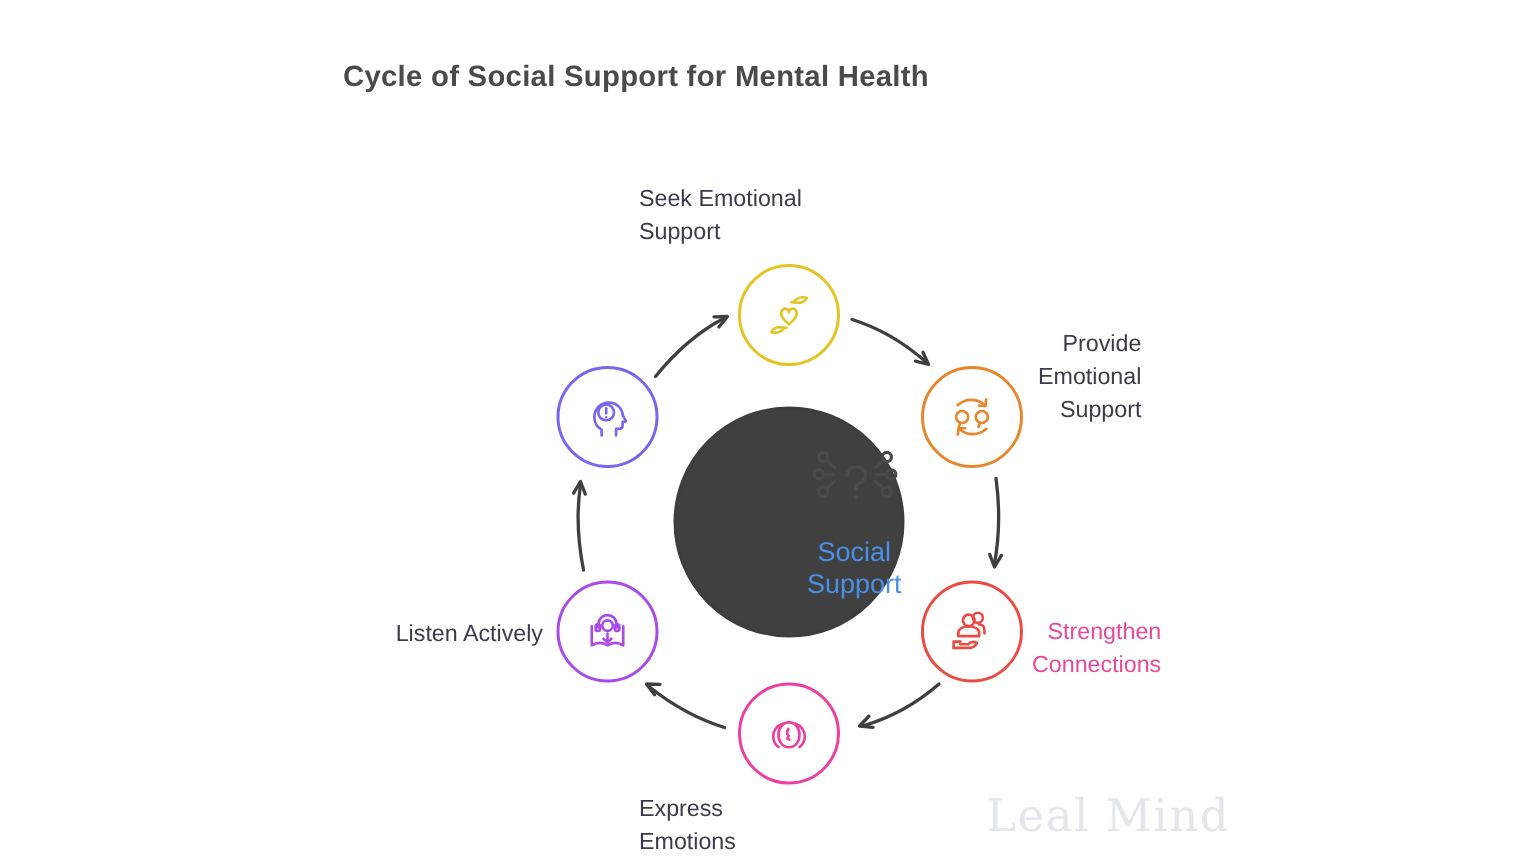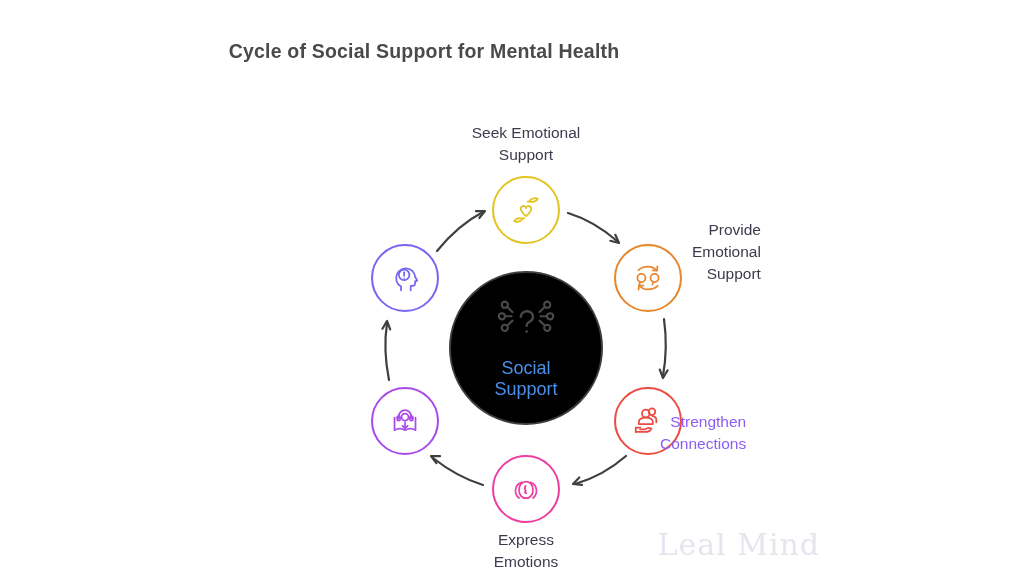--- a/index.html
+++ b/index.html
@@ -4,30 +4,30 @@
 <style>
   * { margin:0; padding:0; box-sizing:border-box; }
   html,body { background:#ffffff; }
   body { font-family:"Liberation Sans", sans-serif; }
   .canvas { position:relative; width:848px; height:576px; background:#ffffff; overflow:hidden; }
 
   .title { position:absolute; top:40px; left:0; width:100%; text-align:center;
            font-size:19.5px; font-weight:bold; letter-spacing:.2px; }
 
   .center-circle { position:absolute; left:449px; top:271px; width:154px; height:154px;
-                   border:2px solid; border-radius:50%; background:#000000;
-                   display:flex; flex-direction:column; align-items:center; justify-content:center; }
+                   border:2px solid; border-radius:50%; background:#404040;
+                   display:flex; flex-direction:column; align-items:flex-end; justify-content:center; }
   .center-label { font-size:18px; line-height:21px; text-align:center; white-space:pre-line; margin-top:7px; }
 
   .node { position:absolute; width:68px; height:68px; }
   .node-circle { width:68px; height:68px; border:2.5px solid; border-radius:50%; background:#fff;
                  display:flex; align-items:center; justify-content:center; }
 
   .label { position:absolute; white-space:pre-line; font-size:15.5px; line-height:22px; }
-  .ta-c { text-align:center; } .ta-r { text-align:right; } .ta-l { text-align:right; }
+  .ta-c { text-align:left; } .ta-r { text-align:right; } .ta-l { text-align:right; }
 
   .arrows { position:absolute; left:0; top:0; }
 
   .watermark { position:absolute; right:28px; top:527px; font-family:"DejaVu Serif", serif;
                font-size:30px; color:#e4e6ee; letter-spacing:1px; }
 
   svg.icon { display:block; }
 </style>
 </head>
 <body>
@@ -115,21 +115,21 @@
       <svg class="icon" width="42" height="42" viewBox="0 0 48 48" fill="none" stroke="currentColor" stroke-width="2" stroke-linecap="round" stroke-linejoin="round">
         <circle cx="28.5" cy="13.5" r="3.8"></circle>
         <path d="M33.5 25.5v-2.5c0-2.8-1.8-4.3-4.3-4.5"></path>
         <circle cx="21.5" cy="15.5" r="4.4"></circle>
         <path d="M13.5 27.5v-2c0-3.4 3.2-5.3 8-5.3s8 1.9 8 5.3v2z"></path>
         <path d="M10 36.5h11c3.2 0 5.8-1.4 6.8-3.8c-2.4-1.2-5.2-.6-6.8 1h-6"></path>
         <path d="M10 36.5v-4.8h5.2"></path>
       </svg>
     </div>
   </div>
-  <div class="label ta-l" style="left: 660px; top: 411px; color: #8b5cf6; border-color: rgb(62, 58, 77);">Strengthen
+  <div class="label ta-l" style="left: 688px; top: 411px; color: #ec4899; border-color: rgb(62, 58, 77);">Strengthen
 Connections</div>
 
   <div class="node" style="left:492px; top:455px;">
     <div class="node-circle" style="color: rgb(236, 63, 160); border-color: rgb(236, 63, 160);">
       <svg class="icon" width="42" height="42" viewBox="0 0 48 48" fill="none" stroke="currentColor" stroke-width="2" stroke-linecap="round" stroke-linejoin="round">
         <path d="M19 16.5c-4.5 1.5-7 5.5-7 9.5c0 3.5 1.5 6.5 4 8.3"></path>
         <path d="M29 16.5c4.5 1.5 7 5.5 7 9.5c0 3.5-1.5 6.5-4 8.3"></path>
         <path d="M24 15.5c4.7 0 8 4 8 9.5s-3.3 9.5-8 9.5s-8-4-8-9.5s3.3-9.5 8-9.5z"></path>
         <path d="M23.5 20.5c-1.2 1.8-1.2 3.8.2 5.3l-1 2.2l1.6.7"></path>
       </svg>
@@ -144,20 +144,21 @@
         <path d="M12 20v14.5c4-2.5 8-2.5 12 0c4-2.5 8-2.5 12 0V20"></path>
         <circle cx="24" cy="19.5" r="4"></circle>
         <path d="M17 21v-2.5a7 7 0 0 1 14 0V21"></path>
         <rect x="15" y="18.5" width="3.4" height="5" rx="1.5"></rect>
         <rect x="29.6" y="18.5" width="3.4" height="5" rx="1.5"></rect>
         <path d="M24 25.5v6.5"></path>
         <path d="M21 29.5l3 3l3-3"></path>
       </svg>
     </div>
   </div>
+  <div class="label ta-r" style="left: 160px; top: 412px; width: 202px; color: rgb(62, 58, 77); border-color: rgb(62, 58, 77);">Listen Actively</div>
 
   <div class="node" style="left:371px; top:244px;">
     <div class="node-circle" style="color: rgb(118, 102, 240); border-color: rgb(118, 102, 240);">
       <svg class="icon" width="42" height="42" viewBox="0 0 48 48" fill="none" stroke="currentColor" stroke-width="2" stroke-linecap="round" stroke-linejoin="round">
         <path d="M19.5 38v-4.3c-3.4-2-5.5-5.5-5.5-9.5c0-6.4 4.9-11.2 11-11.2c5.8 0 10.3 4.4 10.8 10.2l2 3.4c.3.5 0 1-.6 1h-1.7v2.8c0 1.6-1.1 2.6-2.7 2.6h-2.3V38"></path>
         <circle cx="23" cy="20.5" r="6"></circle>
         <path d="M23 17.3v4"></path>
         <circle cx="23" cy="24.2" r="0.9" fill="currentColor" stroke="none"></circle>
       </svg>
     </div>

